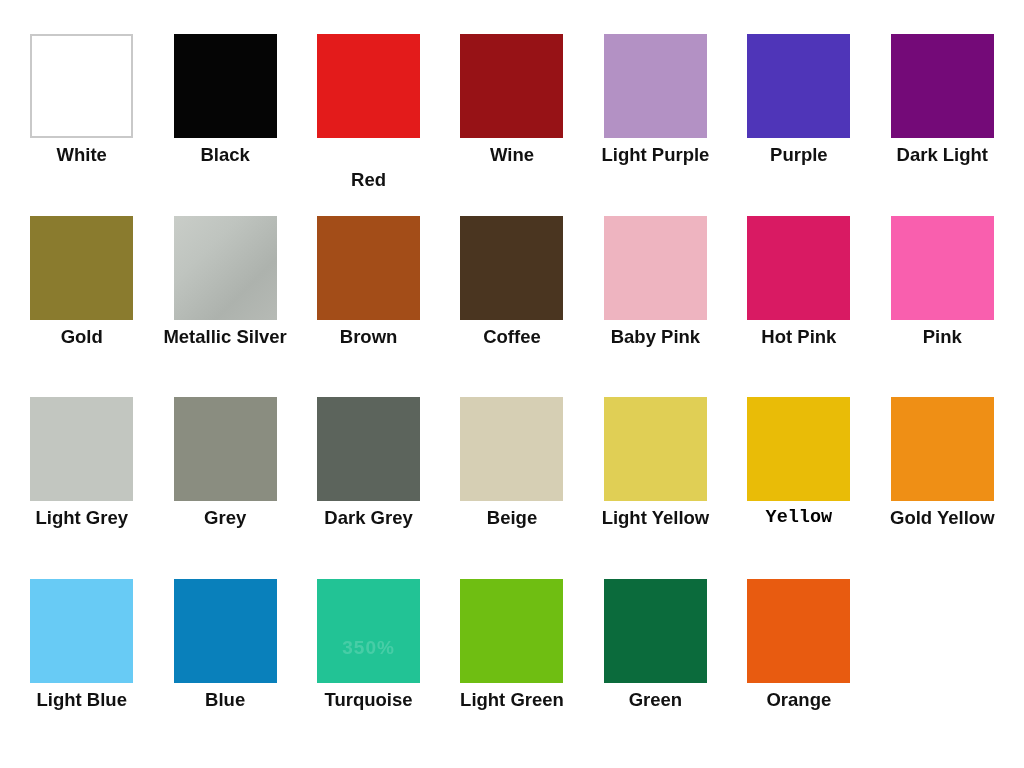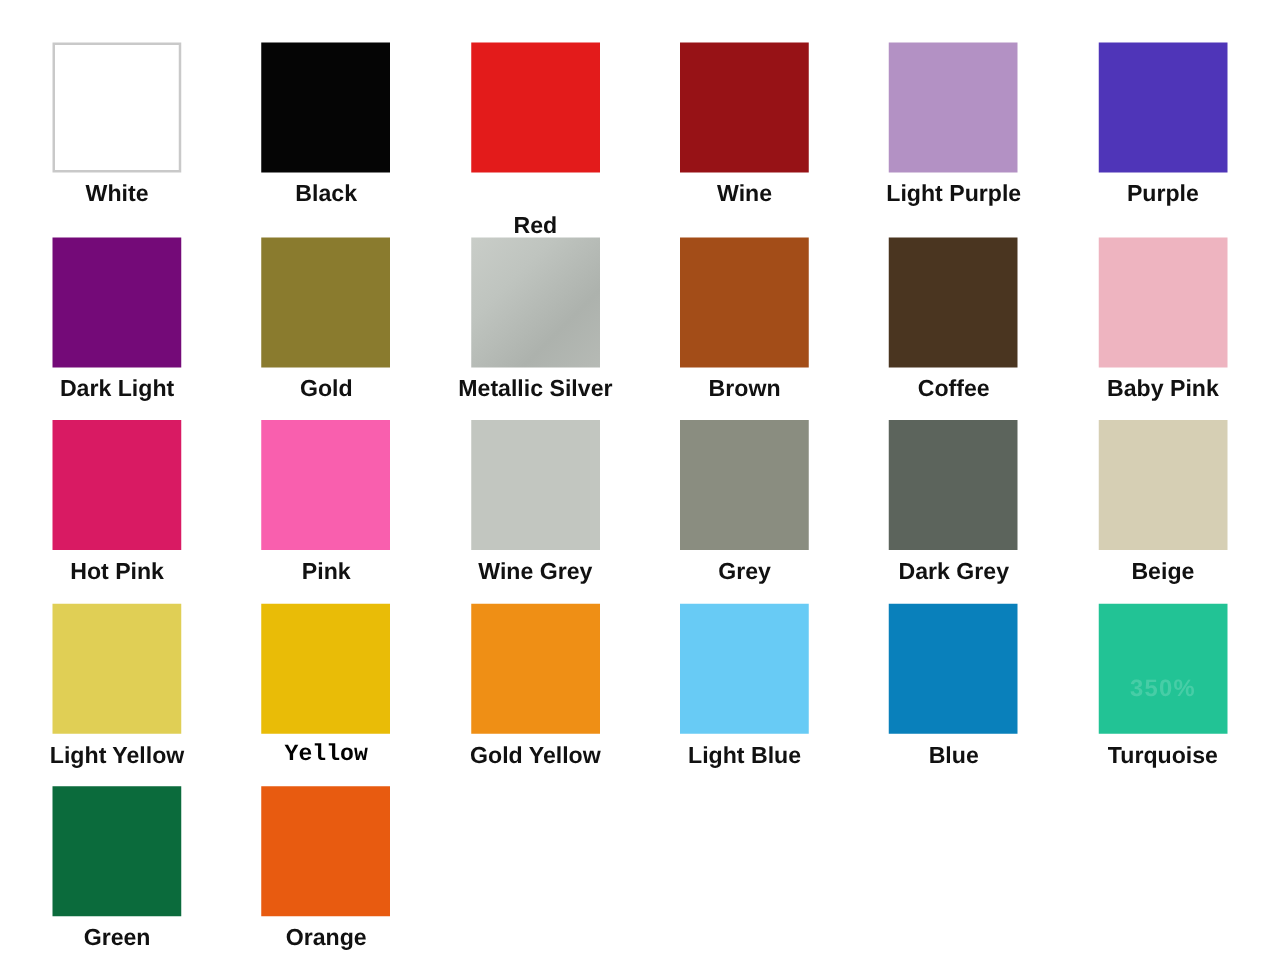--- a/index.html
+++ b/index.html
@@ -22,21 +22,21 @@
     background: #ffffff;
   }
 
   .swatch-grid {
     position: absolute;
     left: 0;
     top: 0;
     width: 1024px;
     height: 768px;
     display: grid;
-    grid-template-columns: repeat(6, 1fr);
+    grid-template-columns: repeat(7, 1fr);
     grid-template-rows: repeat(4, 1fr);
     padding: 34px 10px 8px 10px;
     box-sizing: border-box;
     column-gap: 0px;
     row-gap: 0px;
   }
 
   .cell {
     position: relative;
     display: flex;
@@ -140,21 +140,21 @@
       <div class="cell">
         <div class="chip" style="background: rgb(217, 26, 99);"></div>
         <div class="label" style="color: rgb(17, 17, 17);">Hot Pink</div>
       </div>
       <div class="cell">
         <div class="chip" style="background: rgb(249, 95, 174);"></div>
         <div class="label" style="color: rgb(17, 17, 17);">Pink</div>
       </div>
       <div class="cell">
         <div class="chip" style="background: rgb(194, 198, 192);"></div>
-        <div class="label" style="color: rgb(17, 17, 17);">Wine Grey</div>
+        <div class="label" style="color: rgb(17, 17, 17);">Light Grey</div>
       </div>
       <div class="cell">
         <div class="chip" style="background: rgb(138, 141, 128);"></div>
         <div class="label" style="color: rgb(17, 17, 17);">Grey</div>
       </div>
       <div class="cell">
         <div class="chip" style="background: rgb(92, 100, 92);"></div>
         <div class="label" style="color: rgb(17, 17, 17);">Dark Grey</div>
       </div>
       <div class="cell">
@@ -181,20 +181,24 @@
         <div class="chip" style="background: rgb(9, 128, 187);"></div>
         <div class="label" style="color: rgb(17, 17, 17);">Blue</div>
       </div>
       <div class="cell">
         <div class="chip" style="background: rgb(34, 195, 149);">
           <div class="chip-watermark">350%</div>
         </div>
         <div class="label" style="color: rgb(17, 17, 17);">Turquoise</div>
       </div>
       <div class="cell">
+        <div class="chip" style="background: rgb(111, 190, 18);"></div>
+        <div class="label" style="color: rgb(17, 17, 17);">Light Green</div>
+      </div>
+      <div class="cell">
         <div class="chip" style="background: rgb(11, 107, 60);"></div>
         <div class="label" style="color: rgb(17, 17, 17);">Green</div>
       </div>
       <div class="cell">
         <div class="chip" style="background: rgb(232, 91, 16);"></div>
         <div class="label" style="color: rgb(17, 17, 17);">Orange</div>
       </div>
     </div>
 </div>
 

